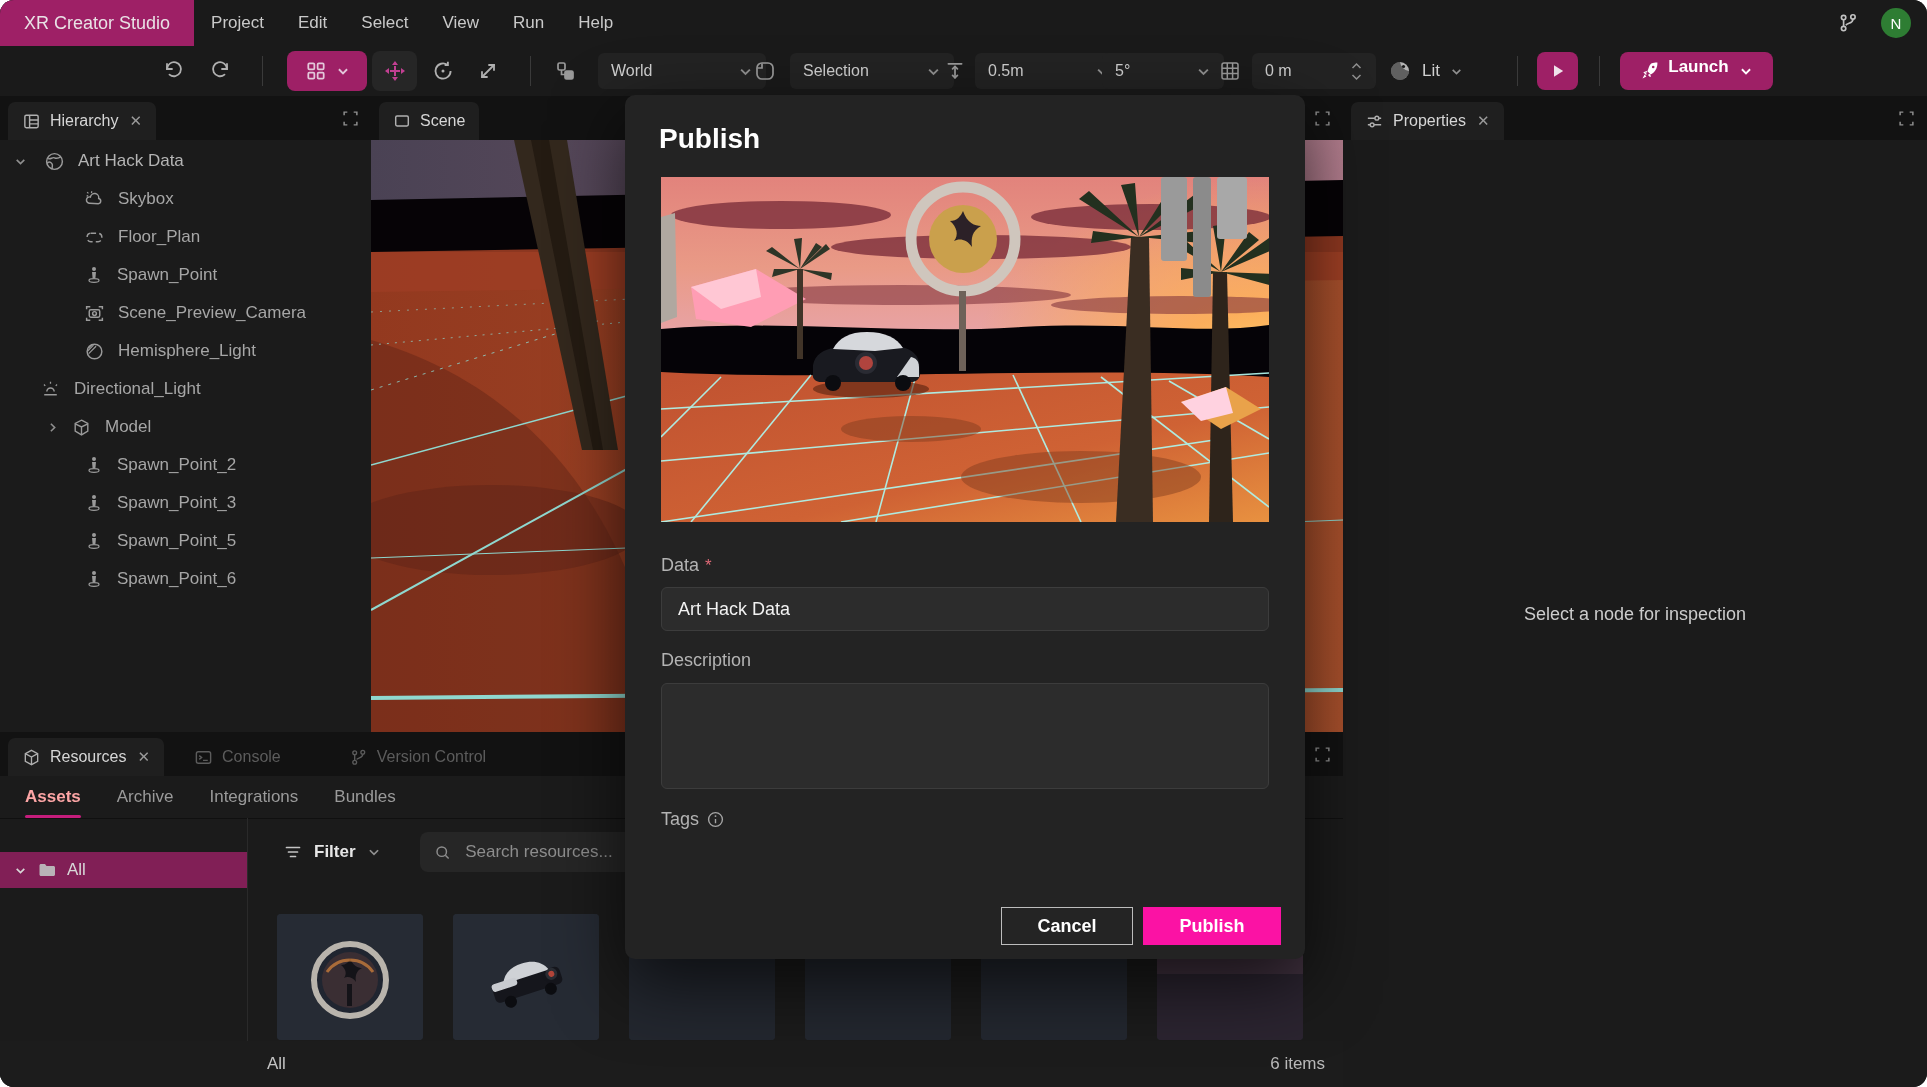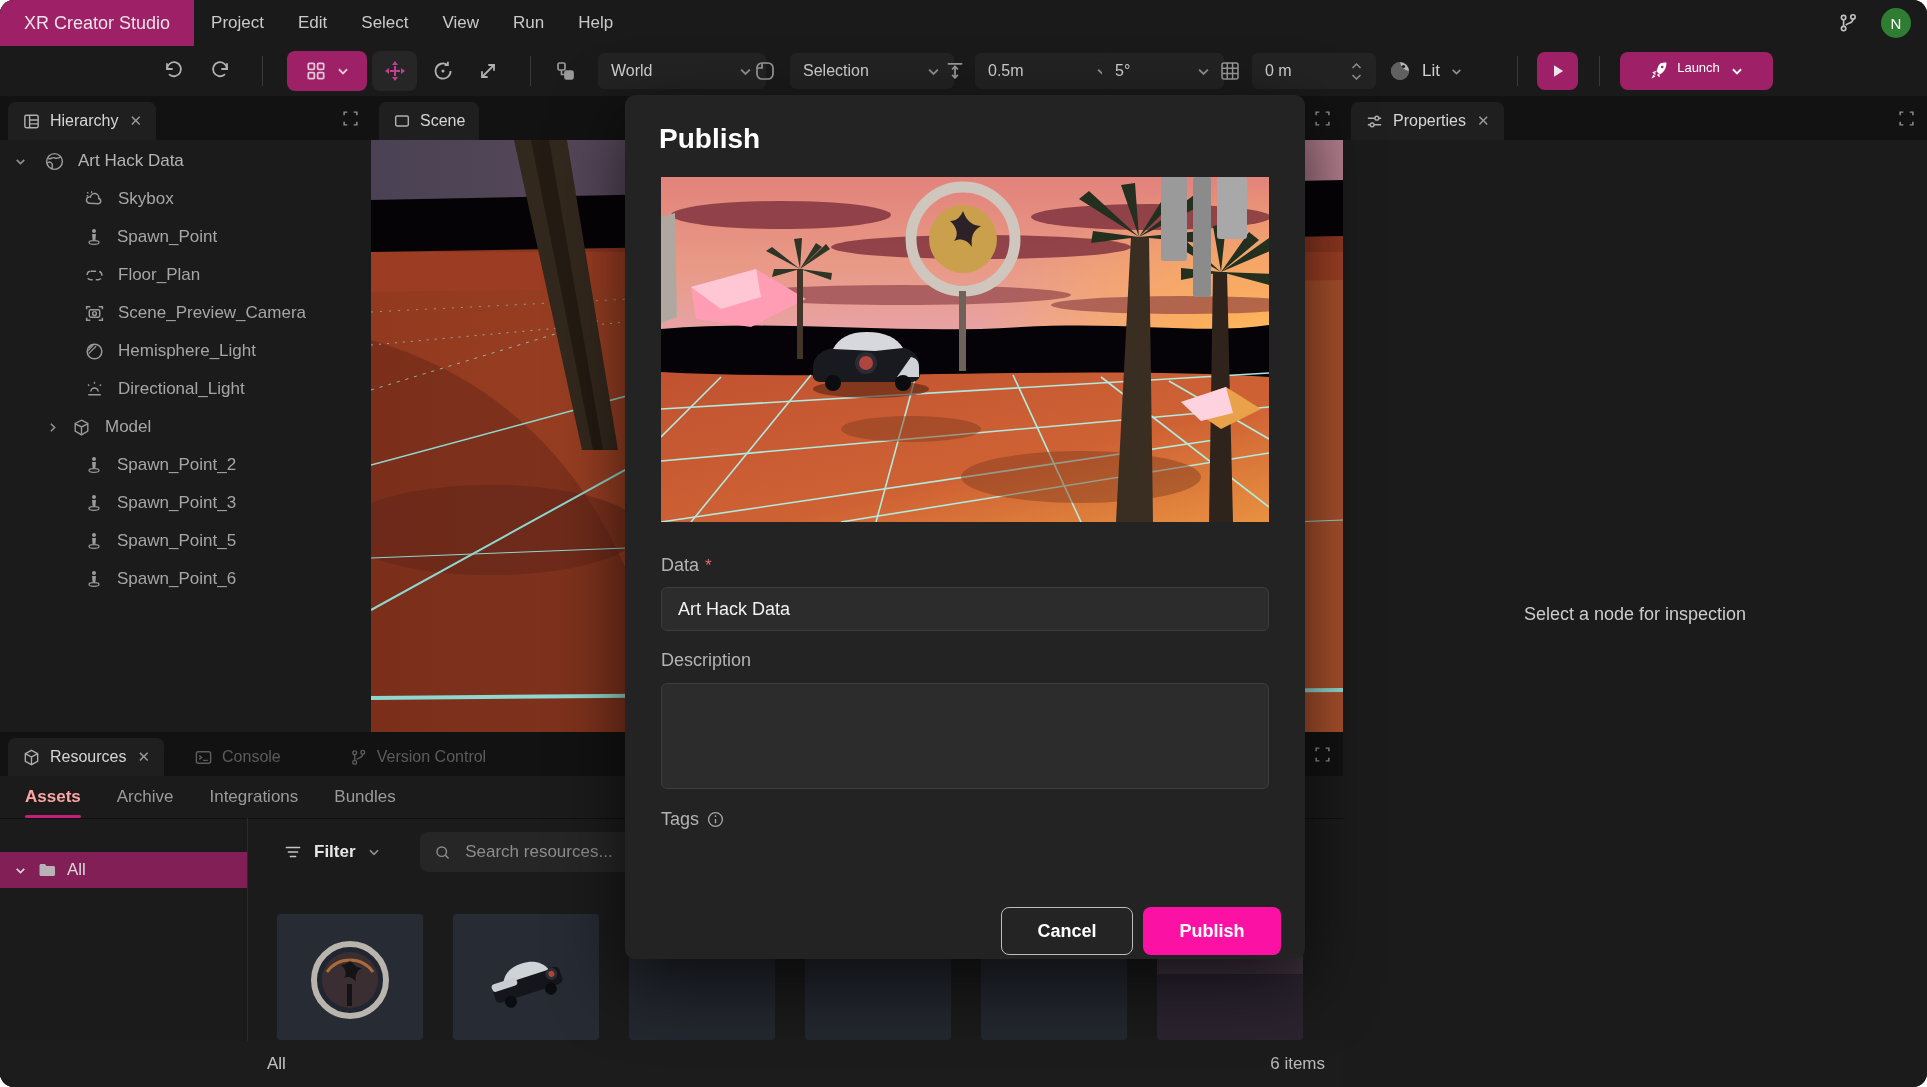--- a/index.html
+++ b/index.html
@@ -12,21 +12,21 @@
   .menu-item{color:#c9c9c9;font-size:17px;padding:0 17px;line-height:46px;cursor:default;}
   .menubar-right{margin-left:auto;display:flex;align-items:center;gap:22px;padding-right:16px;}
   .avatar{width:30px;height:30px;border-radius:50%;background:#2e7d33;color:#fff;font-size:15px;display:flex;align-items:center;justify-content:center;}
   
   .toolbar{position:absolute;left:0;top:46px;width:100%;height:50px;background:#1a1a1a;}
   .tb{position:absolute;top:0;height:50px;display:flex;align-items:center;}
   .tb-divider{position:absolute;top:10px;width:1px;height:30px;background:#3a3a3a;}
   .pill{background:#232323;border-radius:6px;height:36px;display:flex;align-items:center;justify-content:space-between;padding:0 13px;color:#cfcfcf;font-size:16px;}
   .brandbtn{background:#9e2066;border-radius:8px;display:flex;align-items:center;justify-content:center;}
   .iconbtn{display:flex;align-items:center;justify-content:center;}
-  .launch-label{color:#fff;font-size:13px;font-weight:normal;margin:0 10px 8px 8px;}
+  .launch-label{color:#fff;font-size:17px;font-weight:bold;margin:0 10px 8px 8px;}
   
   .panel{position:absolute;background:#1b1b1b;}
   .tabbar{position:relative;height:44px;background:#121212;display:flex;align-items:flex-end;}
   .tab{height:38px;display:flex;align-items:center;gap:9px;padding:0 14px;border-radius:7px 7px 0 0;font-size:16px;}
   .tab.active{background:#1f1f1f;color:#d6d6d6;}
   .tab.dim{color:#5c5c5c;background:transparent;}
   .tab .x{color:#9a9a9a;font-size:15px;margin-left:2px;}
   .expand{position:absolute;right:12px;top:14px;color:#8f8f8f;}
   
   .tree{padding-top:2px;}
@@ -49,21 +49,21 @@
   .statusbar{position:absolute;left:0;bottom:0;width:100%;height:46px;background:#1c1c1c;display:flex;align-items:center;color:#c4c4c4;font-size:17px;}
   
   .modal{position:absolute;left:625px;top:95px;width:680px;height:864px;background:#232323;border-radius:10px;box-shadow:0 24px 70px rgba(0,0,0,.65);z-index:40;}
   .modal-title{position:absolute;left:34px;top:28px;color:#ffffff;font-size:28px;font-weight:bold;}
   .preview{position:absolute;left:36px;top:82px;width:608px;height:345px;background:#000;overflow:hidden;}
   .flabel{position:absolute;left:36px;color:#b3b3b3;font-size:18px;}
   .req{color:#e06a77;margin-left:6px;font-size:17px;}
   .tinput{position:absolute;left:36px;width:608px;background:#2c2c2c;border:1px solid #3c3c3c;border-radius:6px;color:#f2f2f2;font-size:18px;font-family:"Liberation Sans",sans-serif;box-sizing:border-box;padding:0 16px;outline:none;}
   .tinput::placeholder{color:#8f8f8f;}
   textarea.tinput{resize:none;padding-top:10px;}
-  .btn{position:absolute;top:812px;height:48px;border-radius:8px;font-size:18px;font-weight:bold;font-family:"Liberation Sans",sans-serif;display:flex;align-items:center;justify-content:center;cursor:pointer;box-sizing:border-box;}
+  .btn{position:absolute;top:812px;height:38px;border-radius:0;font-size:18px;font-weight:bold;font-family:"Liberation Sans",sans-serif;display:flex;align-items:center;justify-content:center;cursor:pointer;box-sizing:border-box;}
   .btn-cancel{left:376px;width:132px;background:#242424;border:1px solid #bdbdbd;color:#fff;}
   .btn-publish{left:518px;width:138px;background:#fb12a4;border:0;color:#fff;}
   .empty-msg{position:absolute;left:0;right:0;top:508px;text-align:center;color:#cccccc;font-size:18px;}
 </style>
 </head>
 <body>
 
 <div class="window">
 
   <div class="menubar">
@@ -267,56 +267,56 @@
         <span class="ticon">
           <svg width="21" height="21" viewBox="0 0 20 20" fill="none" stroke="#9a9a9a" stroke-width="1.4">
               <path d="M5.5 13.5a3 3 0 1 1 .6-5.9A4 4 0 0 1 14 9a2.6 2.6 0 0 1-.4 5.1z"></path>
               <path d="M3 3l1.2 1.2M7.5 2.2 7 3.8M2.5 6.8 4 6.3" stroke-width="1.2"></path>
             </svg>
         </span>
         <span>Skybox</span>
       </div>
       <div class="trow" style="padding-left:84px">
         <span class="ticon">
+          <svg width="21" height="21" viewBox="0 0 20 20" fill="none" stroke="#9a9a9a" stroke-width="1.4">
+              <rect x="3" y="6" width="14" height="8" rx="3.5" stroke-dasharray="5 3"></rect>
+            </svg>
+        </span>
+        <span>Floor_Plan</span>
+      </div>
+      <div class="trow" style="padding-left:84px">
+        <span class="ticon">
           <svg width="20" height="20" viewBox="0 0 20 20" fill="#9a9a9a">
               <circle cx="10" cy="4" r="2"></circle>
               <path d="M8 7h4l-.6 6h-2.8z"></path>
               <ellipse cx="10" cy="15.5" rx="5" ry="1.8" fill="none" stroke="#9a9a9a" stroke-width="1.2"></ellipse>
             </svg>
         </span>
         <span>Spawn_Point</span>
       </div>
       <div class="trow" style="padding-left:84px">
         <span class="ticon">
           <svg width="21" height="21" viewBox="0 0 20 20" fill="none" stroke="#9a9a9a" stroke-width="1.4">
-              <rect x="3" y="6" width="14" height="8" rx="3.5" stroke-dasharray="5 3"></rect>
-            </svg>
-        </span>
-        <span>Floor_Plan</span>
-      </div>
-      <div class="trow" style="padding-left:84px">
-        <span class="ticon">
-          <svg width="21" height="21" viewBox="0 0 20 20" fill="none" stroke="#9a9a9a" stroke-width="1.4">
               <path d="M2.5 6V3.5H6M14 3.5h3.5V6M17.5 14v2.5H14M6 16.5H2.5V14"></path>
               <rect x="5" y="6.5" width="10" height="7" rx="1.5"></rect>
               <circle cx="10" cy="10" r="1.8"></circle>
             </svg>
         </span>
         <span>Scene_Preview_Camera</span>
       </div>
       <div class="trow" style="padding-left:84px">
         <span class="ticon">
           <svg width="21" height="21" viewBox="0 0 20 20" fill="none" stroke="#9a9a9a" stroke-width="1.4">
               <circle cx="10" cy="10" r="7"></circle>
               <path d="M4.5 6.5l3-3M3.5 9.5l5.5-5.5M4.5 12l7-7" stroke-width="1.1"></path>
             </svg>
         </span>
         <span>Hemisphere_Light</span>
       </div>
-      <div class="trow" style="padding-left:84px">
+      <div class="trow" style="padding-left:40px">
         <span class="ticon">
           <svg width="21" height="21" viewBox="0 0 20 20" fill="none" stroke="#9a9a9a" stroke-width="1.4">
               <path d="M6.5 12a3.5 3.5 0 0 1 7 0"></path>
               <path d="M4 15h12"></path>
               <path d="M10 4.5V2.5M5 6.5 3.8 5.3M15 6.5l1.2-1.2" stroke-width="1.2"></path>
             </svg>
         </span>
         <span>Directional_Light</span>
       </div>
       <div class="trow">

